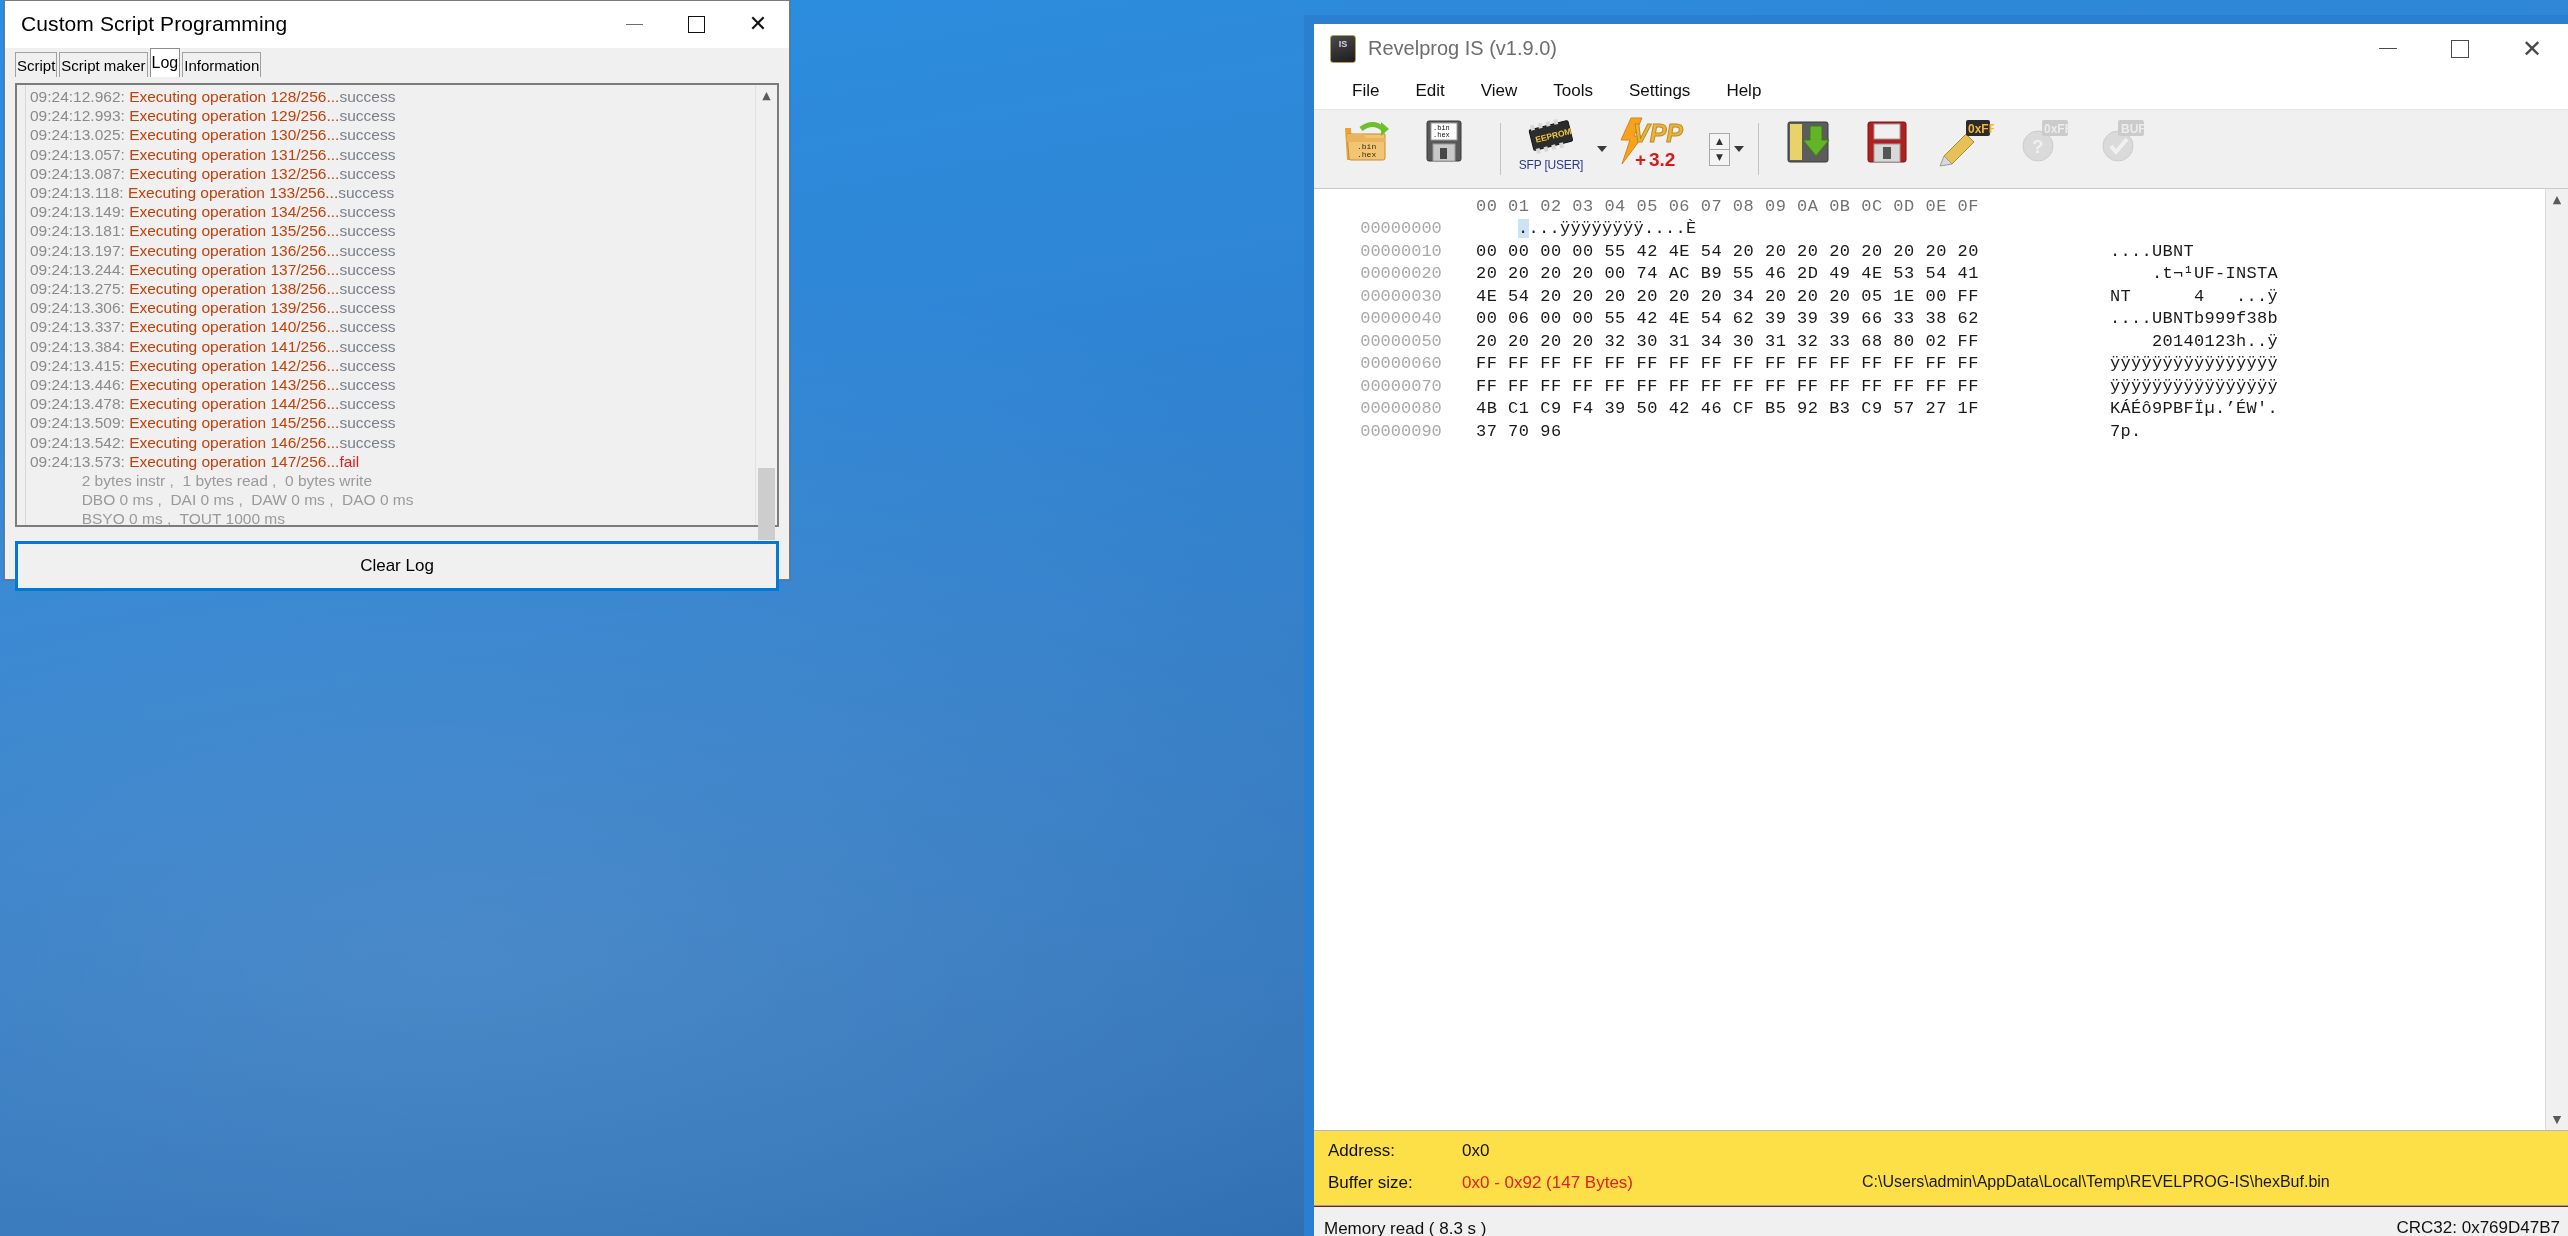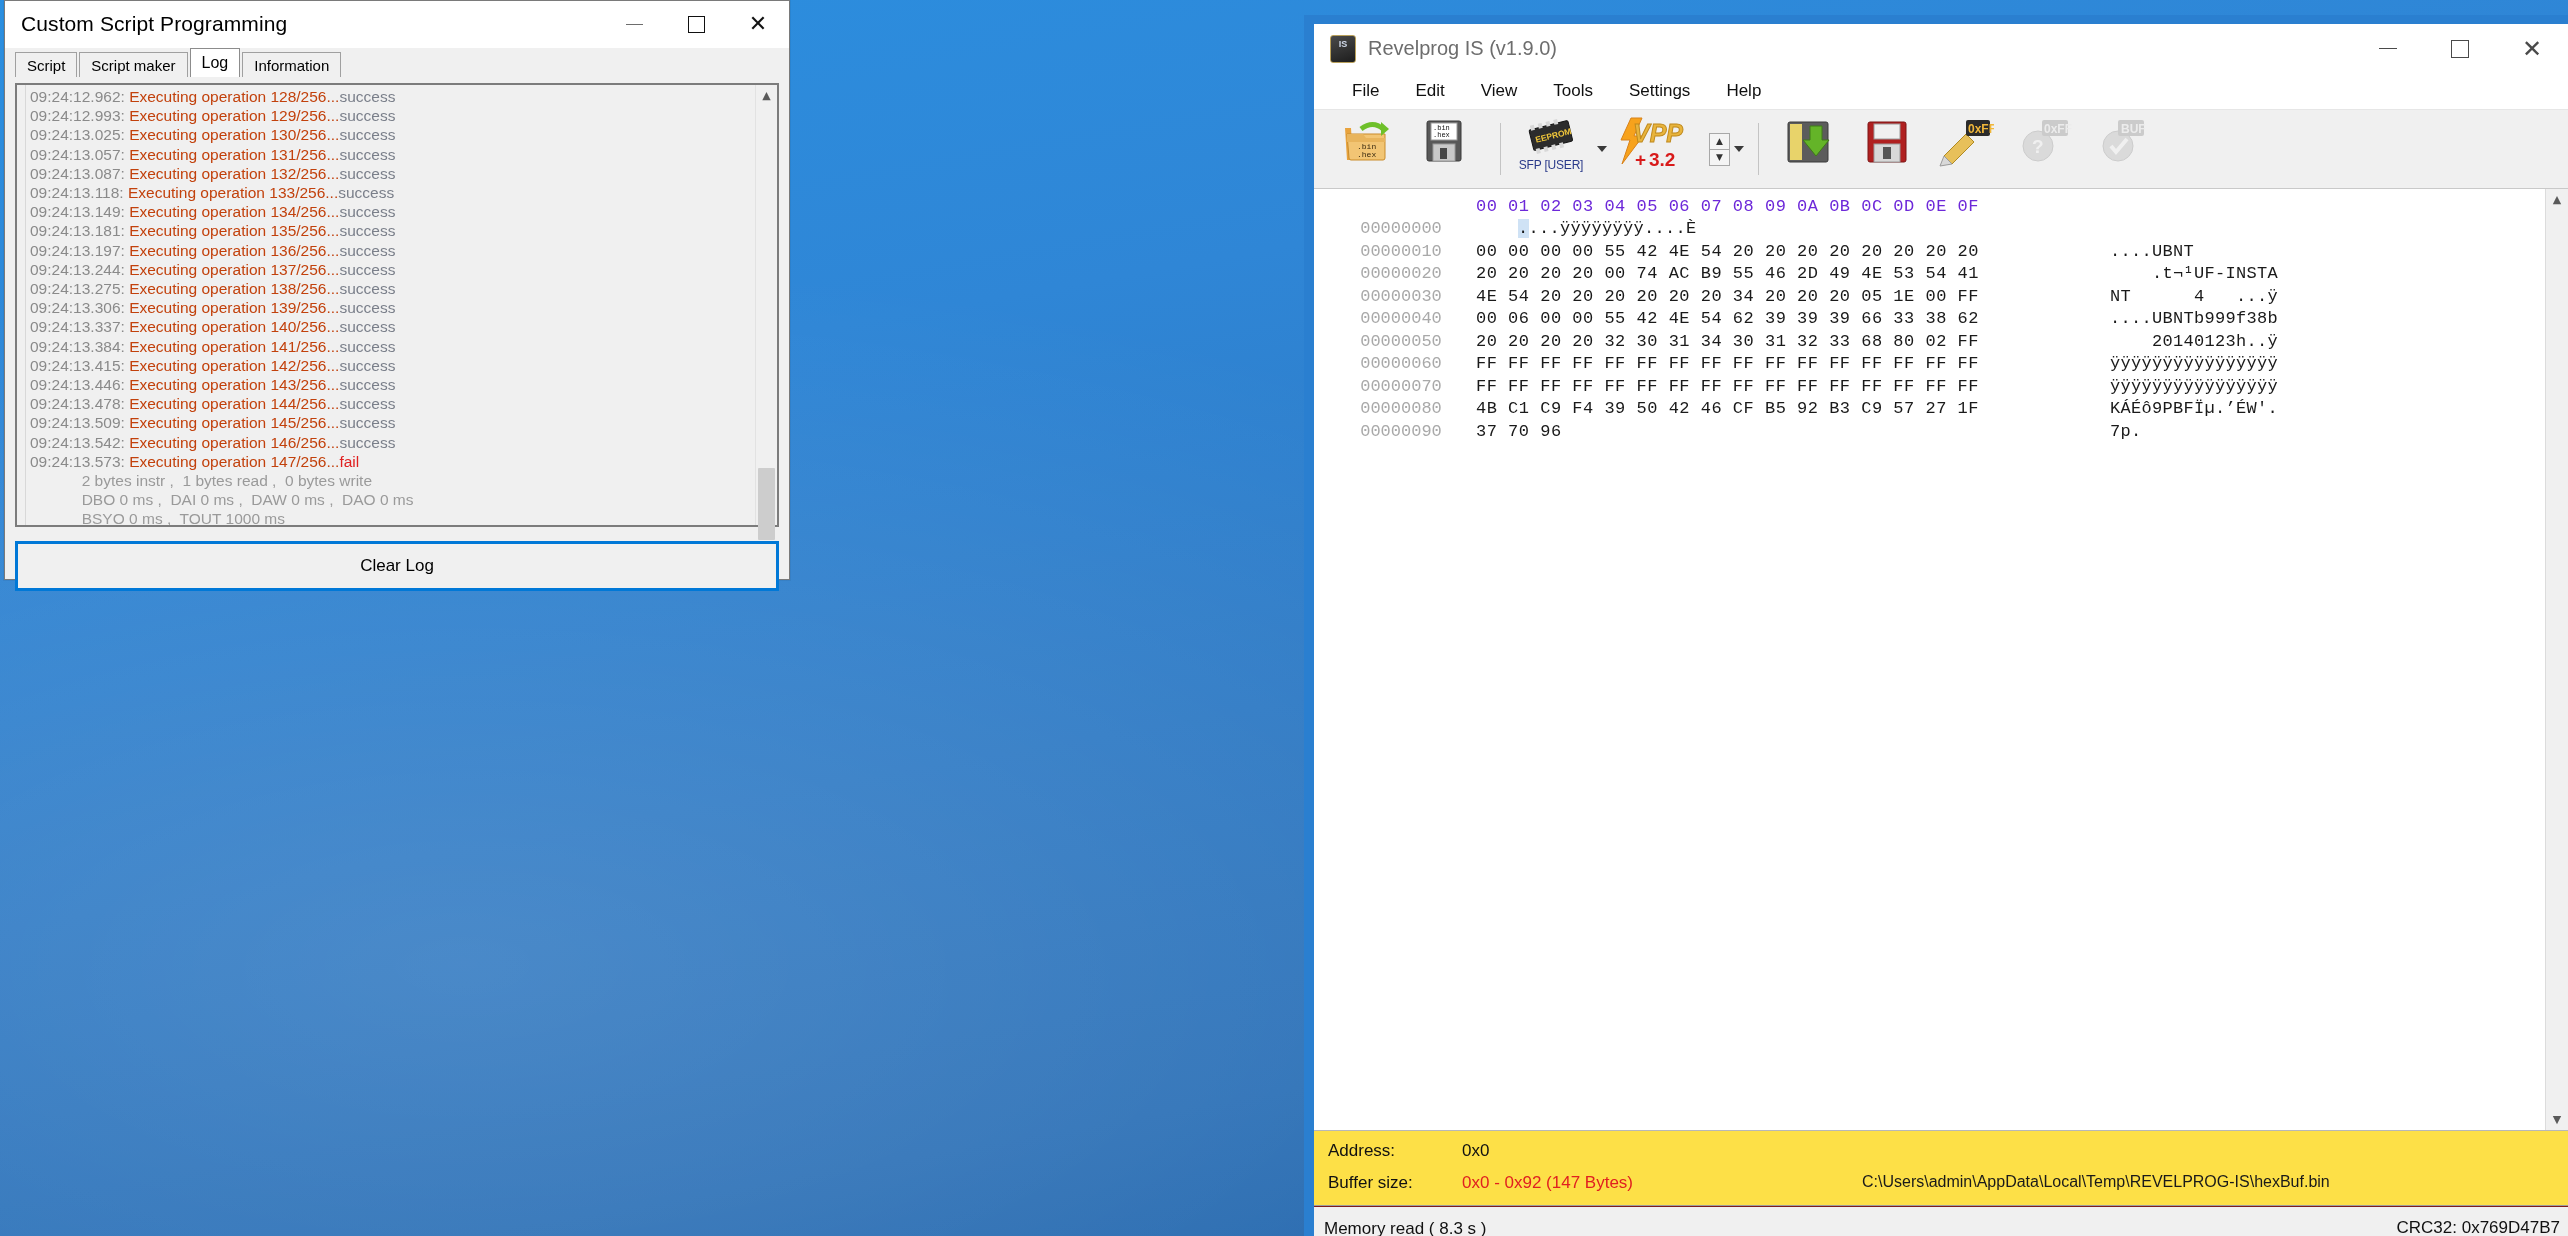--- a/index.html
+++ b/index.html
@@ -51,21 +51,21 @@
 
   
   .tabstrip{
     height:29px;background:#f0f0f0;display:flex;align-items:flex-end;
     padding-left:10px;position:relative;flex:none;
   }
   .tabstrip:after{
     content:"";position:absolute;left:0;right:0;bottom:0;height:0px;
   }
   .tab{
-    height:24px;padding:0 11px;display:flex;align-items:center;
+    height:24px;padding:0 1px;display:flex;align-items:center;
     font-size:15px;color:#000;background:#f0f0f0;
     border:1px solid #a0a0a0;border-bottom:none;margin-right:2px;
     position:relative;top:0px;
   }
   .tab.active{
     background:#ffffff;height:28px;top:0px;border-color:#8c8c8c;z-index:2;
     font-size:16px;
   }
 
   
@@ -178,21 +178,21 @@
     font-family:"Liberation Mono",monospace;
   }
   .hex-header{
     display:flex;padding:8px 0 2px 0;font-size:17px;color:#a9a9a9;letter-spacing:0;
   }
   .hex-row{display:flex;font-size:17px;line-height:22.5px;}
   .hex-addr{
     width:150px;text-align:center;padding-left:12px;color:#a9a9a9;flex:none;
   }
   .hex-bytes{width:592px;flex:none;color:#1a1a1a;letter-spacing:.5px;}
-  .hex-bytes.head{color:#6d28d9;}
+  .hex-bytes.head{color:#737373;}
   .hex-ascii{
     flex:none;color:#1a1a1a;white-space:pre;padding-left:42px;letter-spacing:.3px;
   }
   .ascii-sel{background:#cfe2f5;}
 
   
   .hex-sb{
     position:absolute;right:0;top:0;width:22px;height:100%;background:#f0f0f0;
     border-left:1px solid #dcdcdc;display:flex;flex-direction:column;align-items:center;
   }

